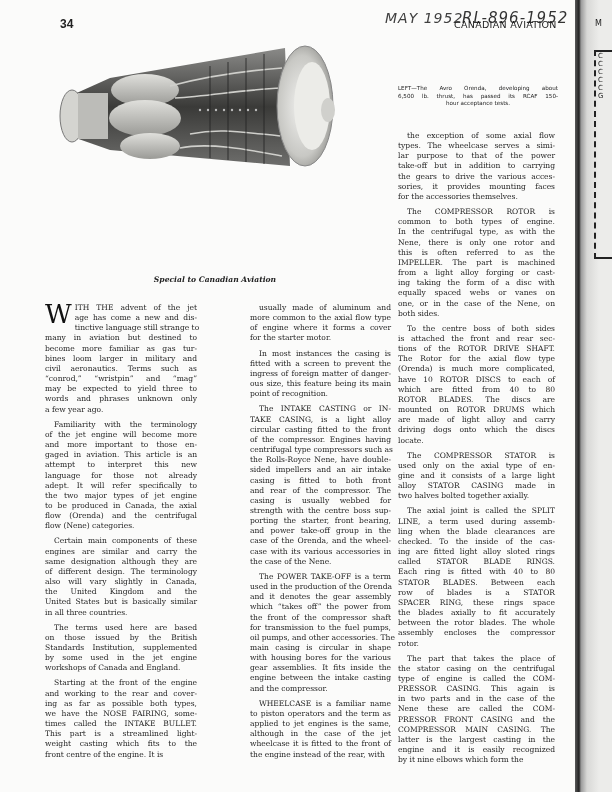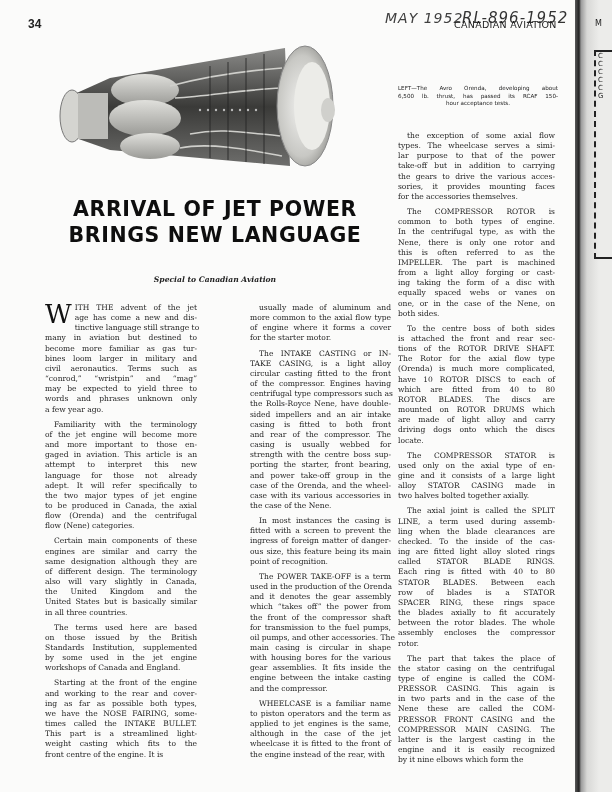--- a/index.html
+++ b/index.html
@@ -7,21 +7,21 @@
     width: 612px; height: 792px; overflow: hidden; position: relative;
     background: #f4f4f2;
     font-family: "DejaVu Serif", serif;
     color: #1c1c1c;
   }
   .page {
     position: absolute; left: 0; top: 0; width: 575px; height: 792px;
     background: #fbfbfa;
   }
   .page-number {
-    position: absolute; left: 28px; top: 17px;
+    position: absolute; left: 60px; top: 17px;
     font-family: "Liberation Sans", sans-serif; font-size: 12px; font-weight: bold; color: #222;
   }
   .handwritten-date {
     position: absolute; left: 385px; top: 10px;
     font-family: "DejaVu Sans", sans-serif; font-style: italic; font-size: 14px; color: #404040;
     letter-spacing: 1px;
   }
   .handwritten-ref {
     position: absolute; left: 462px; top: 1px;
     font-family: "DejaVu Sans", sans-serif; font-style: italic; font-size: 15px; color: #333;
@@ -146,24 +146,20 @@
     <ellipse cx="262" cy="68" rx="18" ry="44" fill="#ecece8"></ellipse>
     <ellipse cx="278" cy="72" rx="7" ry="12" fill="#d0d0cc"></ellipse>
   </svg>
 
   <div class="caption">
     <span class="cap-line">LEFT—The Avro Orenda, developing about</span>
     <span class="cap-line">6,500 lb. thrust, has passed its RCAF 150-</span>
     <span class="cap-line last">hour acceptance tests.</span>
   </div>
 
-  <h1 class="headline" style="margin:0">
-    <span>ARRIVAL OF JET POWER</span>
-    <span>BRINGS NEW LANGUAGE</span>
-  </h1>
   <div class="byline-sub">Special to Canadian Aviation</div>
 
   <div class="col col1" id="col0">
       <p class="noindent">
         <span class="dropcap">W</span>
         <span class="l">ITH THE advent of the jet</span>
         <span class="l">age has come a new and dis-</span>
         <span class="l">tinctive language still strange to</span>
         <span class="l">many in aviation but destined to</span>
         <span class="l">become more familiar as gas tur-</span>
@@ -214,47 +210,47 @@
         <span class="l">weight casting which fits to the</span>
         <span class="l last">front centre of the engine. It is</span>
       </p>
     </div>
   <div class="col col2" id="col1">
       <p class="noindent">
         <span class="l ind">usually made of aluminum and</span>
         <span class="l">more common to the axial flow type</span>
         <span class="l">of engine where it forms a cover</span>
         <span class="l last">for the starter motor.</span>
+      </p>
+      <p class="noindent">
+        <span class="l ind">In most instances the casing is</span>
+        <span class="l">fitted with a screen to prevent the</span>
+        <span class="l">ingress of foreign matter of danger-</span>
+        <span class="l">ous size, this feature being its main</span>
+        <span class="l last">point of recognition.</span>
       </p>
       <p class="noindent">
         <span class="l ind">The INTAKE CASTING or IN-</span>
         <span class="l">TAKE CASING, is a light alloy</span>
         <span class="l">circular casting fitted to the front</span>
         <span class="l">of the compressor. Engines having</span>
         <span class="l">centrifugal type compressors such as</span>
         <span class="l">the Rolls-Royce Nene, have double-</span>
         <span class="l">sided impellers and an air intake</span>
         <span class="l">casing is fitted to both front</span>
         <span class="l">and rear of the compressor. The</span>
         <span class="l">casing is usually webbed for</span>
         <span class="l">strength with the centre boss sup-</span>
         <span class="l">porting the starter, front bearing,</span>
         <span class="l">and power take-off group in the</span>
         <span class="l">case of the Orenda, and the wheel-</span>
         <span class="l">case with its various accessories in</span>
         <span class="l last">the case of the Nene.</span>
       </p>
       <p class="noindent">
-        <span class="l ind">In most instances the casing is</span>
-        <span class="l">fitted with a screen to prevent the</span>
-        <span class="l">ingress of foreign matter of danger-</span>
-        <span class="l">ous size, this feature being its main</span>
-        <span class="l last">point of recognition.</span>
-      </p>
-      <p class="noindent">
         <span class="l ind">The POWER TAKE-OFF is a term</span>
         <span class="l">used in the production of the Orenda</span>
         <span class="l">and it denotes the gear assembly</span>
         <span class="l">which “takes off” the power from</span>
         <span class="l">the front of the compressor shaft</span>
         <span class="l">for transmission to the fuel pumps,</span>
         <span class="l">oil pumps, and other accessories. The</span>
         <span class="l">main casing is circular in shape</span>
         <span class="l">with housing bores for the various</span>
         <span class="l">gear assemblies. It fits inside the</span>

